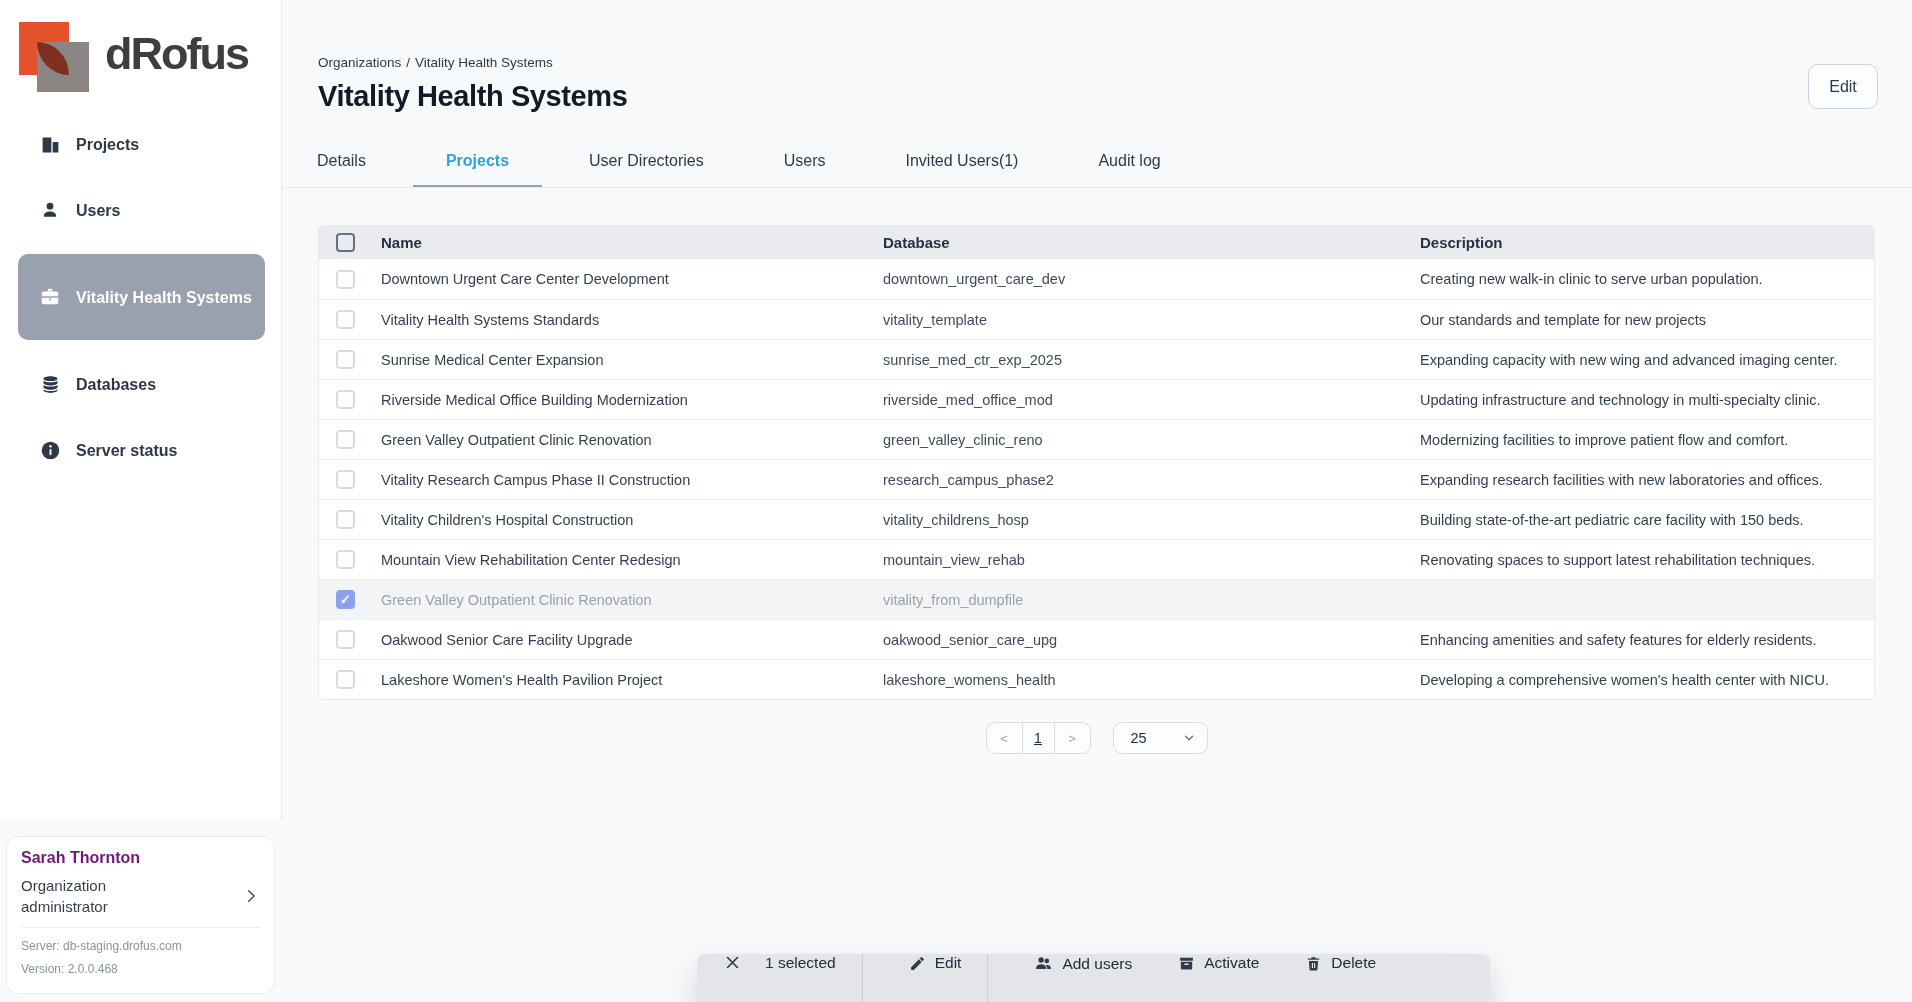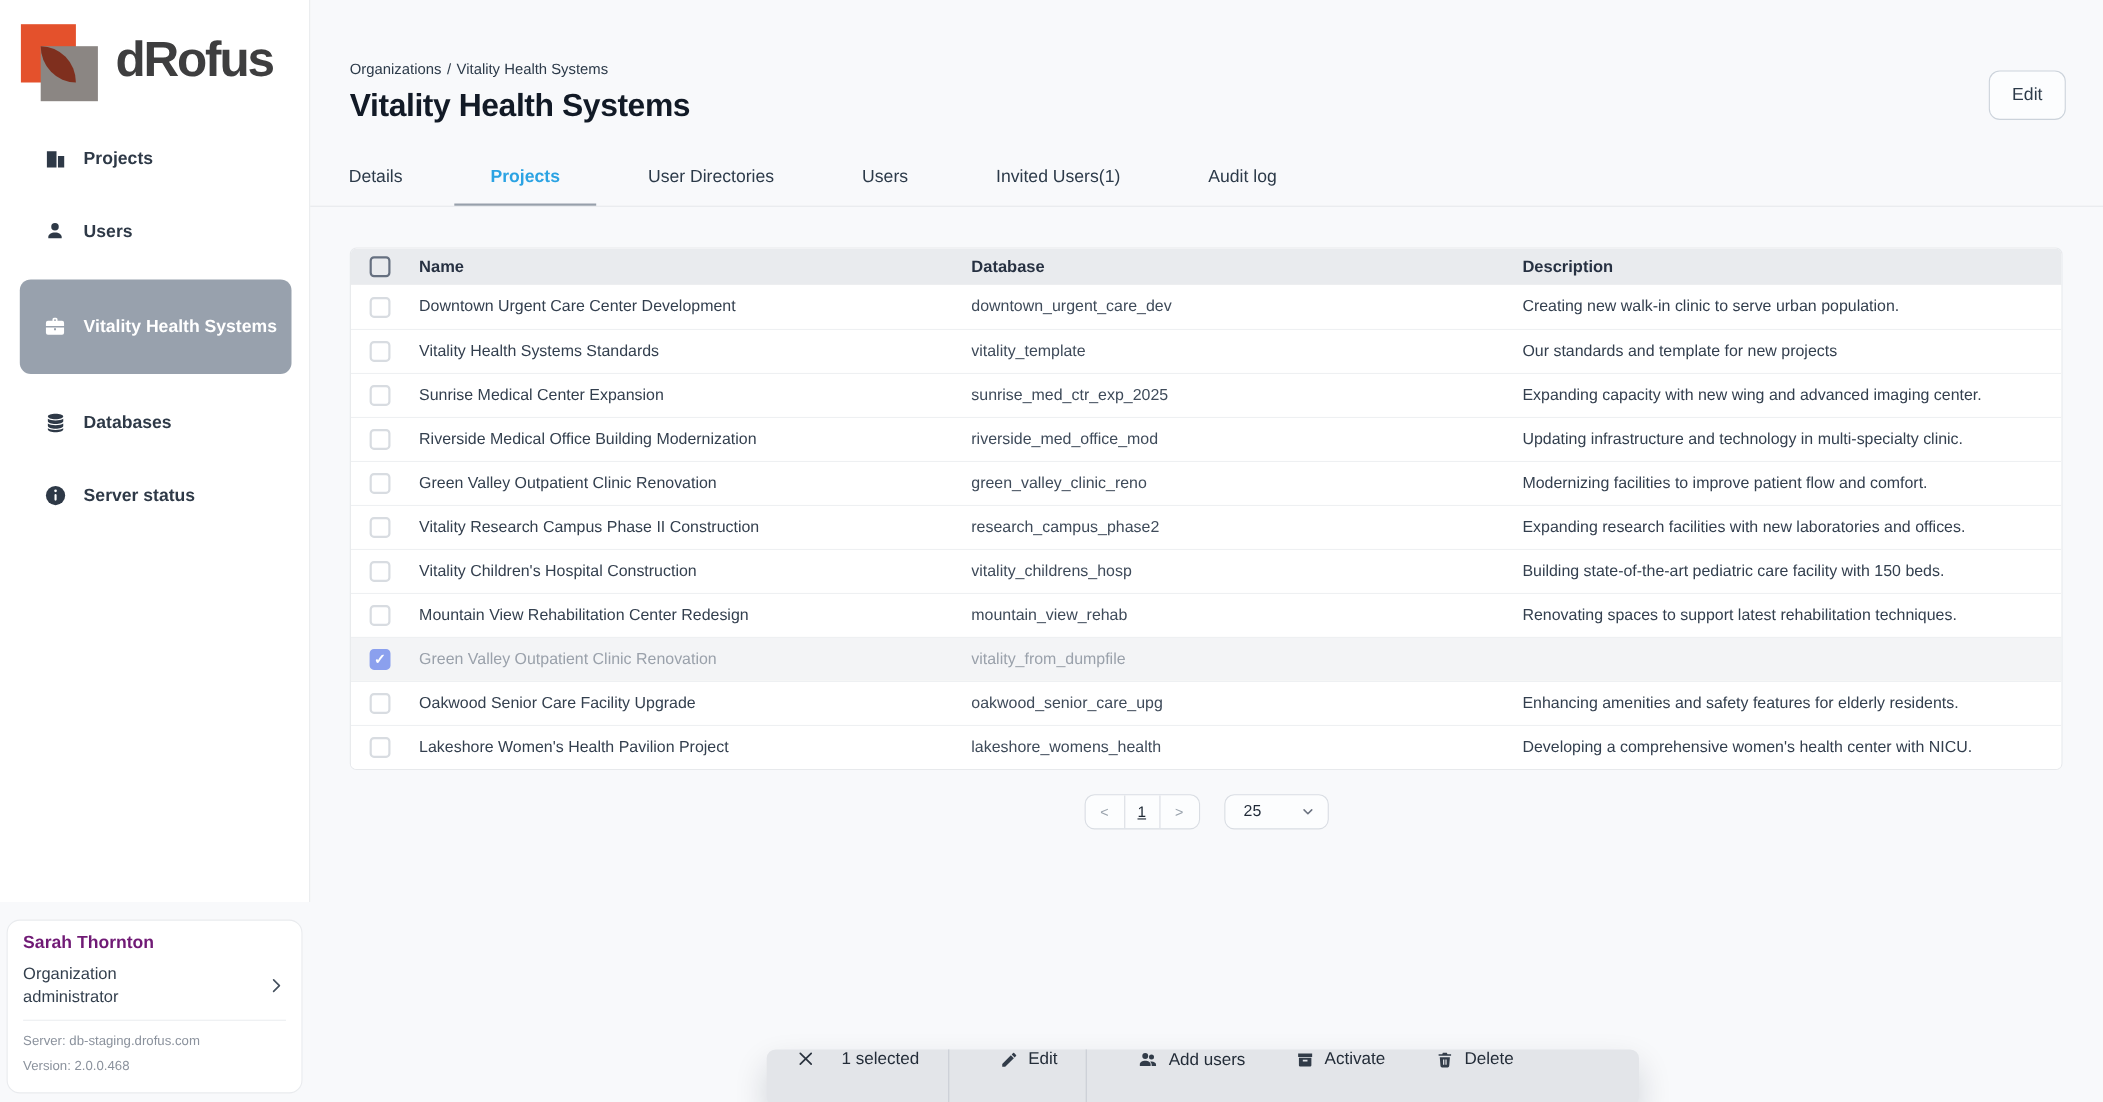--- a/index.html
+++ b/index.html
@@ -45,21 +45,21 @@
   .tab.active { color:#2ba3e3; font-weight:700; }
   .tab.active::after { content:''; position:absolute; left:-33px; right:-33px; bottom:0; height:2px; background:#97a0ab; }
 
   
   .table-card { position:absolute; left:36px; top:225px; width:1557px; background:#ffffff; border:1px solid #e7e9ec; border-radius:6px; overflow:hidden; }
   .thead { display:flex; align-items:center; height:33px; background:#e9ebee; }
   .th { font-size:15px; font-weight:700; color:#273142; }
   .c0 { width:62px; flex:0 0 auto; display:flex; align-items:center; padding-left:17px; }
   .c1 { width:502px; flex:0 0 auto; padding-right:12px; }
   .c2 { width:501px; flex:0 0 auto; padding-right:20px; }
-  .c3 { flex:1 1 auto; padding-right:16px; }
+  .c3 { flex:1 1 auto; padding-right:16px;margin-left:36px; }
   .cb { width:19px; height:19px; border:2px solid #d8dce1; border-radius:4px; background:#fff; cursor:pointer; display:flex; align-items:center; justify-content:center; }
   .cb.hdr { border-color:#667080; background:transparent; }
   .cb.checked { background:#8ba0ee; border-color:#8ba0ee; }
   .cb.checked::after { content:'\2713'; color:#fff; font-size:13px; font-weight:700; line-height:1; }
   .trow { display:flex; align-items:center; height:40px; border-top:1px solid #eef0f2; background:#fff; cursor:pointer;justify-content:flex-end; }
   .trow:first-child { border-top:none; }
   .trow .cell { font-size:14.5px; color:#333f4e; white-space:nowrap; overflow:hidden; text-overflow:ellipsis; }
   .trow .cell.db { color:#3f4b5a; }
   .trow.muted { background:#f3f4f6; }
   .trow.muted .cell { color:#9aa1ab; }

